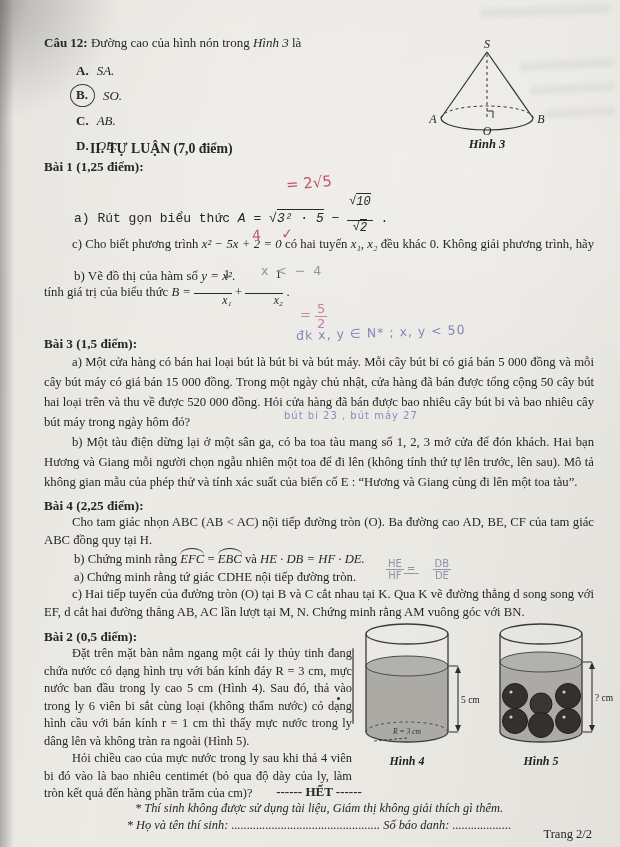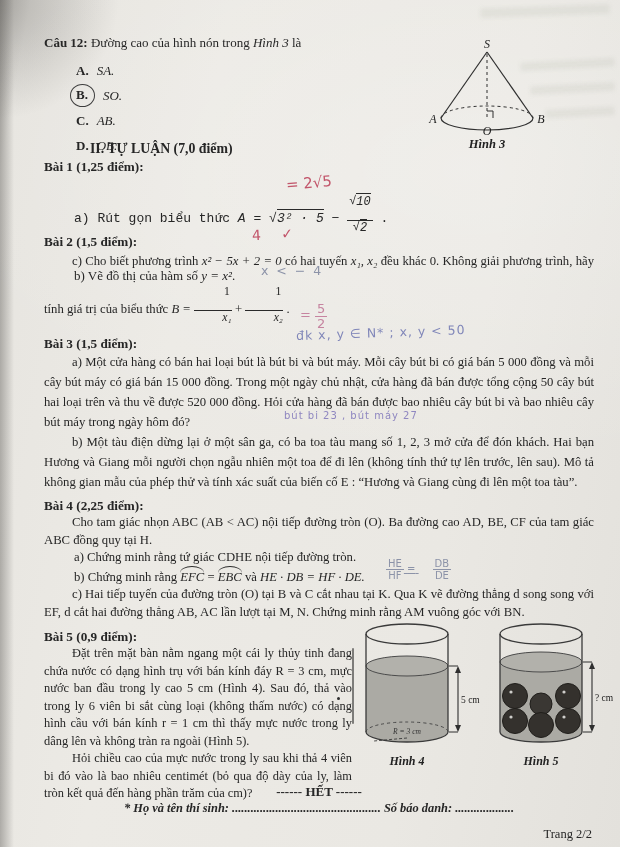--- a/index.html
+++ b/index.html
@@ -43,21 +43,21 @@
   .hw-slate{color:#8c93a8;}
   .hwfrac{display:inline-block;vertical-align:-0.7em;text-align:center;line-height:1.1;}
   .hwfrac .fn{display:block;border-bottom:1.3px solid currentColor;padding:0 2px;}
   .hwfrac .fd{display:block;}
   .crease{position:absolute;left:352px;top:648px;width:2px;height:76px;background:rgba(35,35,35,.55);border-radius:2px;}
   .speck{position:absolute;left:337px;top:697px;width:3px;height:3px;background:#2e2e2e;border-radius:50%;}
   .figwrap{position:absolute;left:354px;top:620px;width:262px;display:flex;gap:6px;}
   svg{overflow:visible;}
   .footer-center{text-align:center;}
   .fnote{font-style:italic;font-size:12.4px;line-height:16.5px;text-align:center;}
-  .fline2{font-style:italic;font-size:12.4px;line-height:16.5px;text-align:center;font-weight:bold;}
+  .fline2{font-style:italic;font-size:12.4px;line-height:16.5px;text-align:center;}
   .pageno{position:absolute;right:28px;top:827px;font-size:12.5px;}
 </style>
 </head>
 <body>
 
 <div class="page">
 
   <div class="smudge" style="left:480px;top:6px;width:130px;height:10px;transform:rotate(-2deg);"></div>
   <div class="smudge" style="left:520px;top:60px;width:95px;height:9px;transform:rotate(-3deg);"></div>
   <div class="smudge" style="left:530px;top:84px;width:85px;height:9px;transform:rotate(-3deg);"></div>
@@ -119,21 +119,20 @@
       <span>.</span>
     </div>
     <div style="height:10px;"></div>
     <div style="padding-left:30px;font-size:13px;margin-top:23px;">
       <span>b) Vẽ đồ thị của hàm số</span>
       <span class="mv">y = x²</span><span>.</span>
     </div>
   </div>
 
   <div class="block" style="top:233px;">
-    <div class="h">Bài 2 (1,5 điểm):</div>
     <div class="t ind" style="line-height:23px;">
       <span>c) Cho biết phương trình</span>
       <span class="mv">x² − 5x + 2 = 0</span>
       <span>có hai tuyến</span>
       <span class="mv">x₁, x₂</span>
       <span>đều khác 0. Không giải phương trình, hãy tính giá trị của biểu thức</span>
       <span class="mv">B =</span>
       <span class="frac"><span class="fn">1</span><span class="fd mv">x₁</span></span>
       <span>+</span>
       <span class="frac"><span class="fn">1</span><span class="fd mv">x₂</span></span>
@@ -143,34 +142,34 @@
 
   <div class="block" style="top:335px;">
     <div class="h">Bài 3 (1,5 điểm):</div>
     <div class="t ind">a) Một cửa hàng có bán hai loại bút là bút bi và bút máy. Mỗi cây bút bi có giá bán 5 000 đồng và mỗi cây bút máy có giá bán 15 000 đồng. Trong một ngày chủ nhật, cửa hàng đã bán được tổng cộng 50 cây bút hai loại trên và thu về được 520 000 đồng. Hỏi cửa hàng đã bán được bao nhiêu cây bút bi và bao nhiêu cây bút máy trong ngày hôm đó?</div>
     <div class="t ind">b) Một tàu điện dừng lại ở một sân ga, có ba toa tàu mang số 1, 2, 3 mở cửa để đón khách. Hai bạn Hương và Giang mỗi người chọn ngẫu nhiên một toa để đi lên (không tính thứ tự lên trước, lên sau). Mô tả không gian mẫu của phép thử và tính xác suất của biến cố E : “Hương và Giang cùng đi lên một toa tàu”.</div>
   </div>
 
   <div class="block" style="top:497px;">
     <div class="h">Bài 4 (2,25 điểm):</div>
     <div class="t4 ind">Cho tam giác nhọn ABC (AB &lt; AC) nội tiếp đường tròn (O). Ba đường cao AD, BE, CF của tam giác ABC đồng quy tại H.</div>
-    <div class="t4" style="padding-left:30px;">a) Chứng minh rằng tứ giác CDHE nội tiếp đường tròn.</div>
     <div class="t4" style="padding-left:30px;">
       <span>b) Chứng minh rằng</span>
       <span class="arc">EFC</span>
       <span>=</span>
       <span class="arc">EBC</span>
       <span>và</span>
       <span class="mv">HE · DB = HF · DE.</span>
     </div>
+    <div class="t4" style="padding-left:30px;">a) Chứng minh rằng tứ giác CDHE nội tiếp đường tròn.</div>
     <div class="t4 ind">c) Hai tiếp tuyến của đường tròn (O) tại B và C cắt nhau tại K. Qua K vẽ đường thẳng d song song với EF, d cắt hai đường thẳng AB, AC lần lượt tại M, N. Chứng minh rằng AM vuông góc với BN.</div>
   </div>
 
   <div class="block" style="top:628px;">
-    <div class="h">Bài 5 (0,9 điểm):</div>
+    <div class="h">Bài 2 (0,5 điểm):</div>
     <div style="width:308px;">
       <div class="t5 ind">Đặt trên mặt bàn nằm ngang một cái ly thủy tinh đang chứa nước có dạng hình trụ với bán kính đáy R = 3 cm, mực nước ban đầu trong ly cao 5 cm (Hình 4). Sau đó, thả vào trong ly 6 viên bi sắt cùng loại (không thấm nước) có dạng hình cầu với bán kính r = 1 cm thì thấy mực nước trong ly dâng lên và không tràn ra ngoài (Hình 5).</div>
       <div class="t5 ind">Hỏi chiều cao của mực nước trong ly sau khi thả 4 viên bi đó vào là bao nhiêu centimét (bỏ qua độ dày của ly, làm tròn kết quả đến hàng phần trăm của cm)?</div>
     </div>
   </div>
 
   <div class="figwrap">
     <svg width="128" height="150" viewBox="0 0 128 150">
       <path d="M12,46 L12,112 A41,10 0 0 0 94,112 L94,46 A41,10 0 0 1 12,46 Z" fill="#abaaa4"></path>
       <path d="M12,112 A41,10 0 0 1 94,112" fill="none" stroke="#4a4a4a" stroke-width="1" stroke-dasharray="3,3"></path>
@@ -231,20 +230,21 @@
     <span class="hwfrac"><span class="fn">HE</span><span class="fd">HF</span></span>
     <span>=</span>
     <span class="hwfrac" style="margin-left:14px;"><span class="fn">DB</span><span class="fd">DE</span></span>
   </div>
 
   <div class="crease"></div>
   <div class="speck"></div>
 
   <div class="block" style="top:784px;">
     <div class="footer-center" style="font-size:13px;font-weight:bold;">------ HẾT ------</div>
+    <div class="fnote">* Thí sinh không được sử dụng tài liệu, Giám thị không giải thích gì thêm.</div>
     <div class="fline2">
       <span>* Họ và tên thí sinh:</span>
       <span>................................................</span>
       <span>Số báo danh:</span>
       <span>...................</span>
     </div>
   </div>
   <div class="pageno">Trang 2/2</div>
 
 </div>

